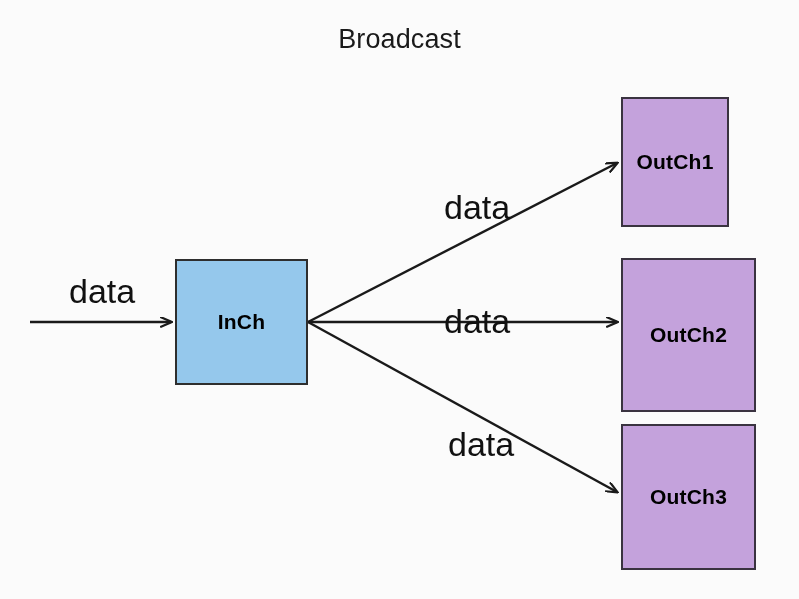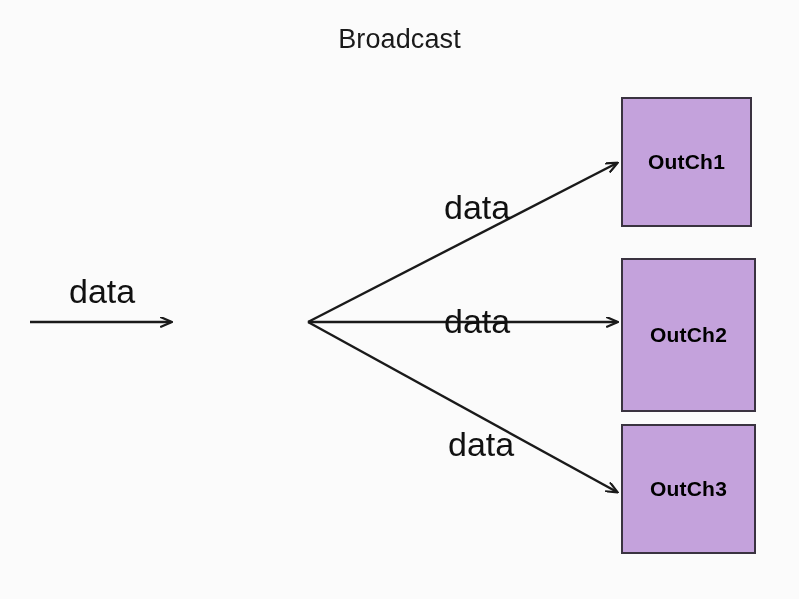--- a/index.html
+++ b/index.html
@@ -49,23 +49,23 @@
   }
   .node-in {
     background: #95c8ec;
     border-color: #2e2e2e;
   }
   .node-out {
     background: #c4a2dc;
     border-color: #3a3340;
   }
   #node-inch   { left: 175px; top: 259px; width: 133px; height: 126px; }
-  #node-outch1 { left: 621px; top: 97px;  width: 131px; height: 130px; }
+  #node-outch1 { left: 621px; top: 97px;  width: 108px; height: 130px; }
   #node-outch2 { left: 621px; top: 258px; width: 135px; height: 154px; }
-  #node-outch3 { left: 621px; top: 424px; width: 135px; height: 130px; }
+  #node-outch3 { left: 621px; top: 424px; width: 135px; height: 146px; }
   .edge-label {
     position: absolute;
     font-size: 34px;
     font-weight: 400;
     color: #111111;
     white-space: nowrap;
   }
   #label-input   { left: 69px;  top: 272px; }
   #label-top     { left: 444px; top: 188px; }
   #label-middle  { left: 444px; top: 302px; }
@@ -87,20 +87,23 @@
 
     <line x1="30" y1="322" x2="171" y2="322" stroke="#1a1a1a" stroke-width="2.4" marker-end="url(#arrowbarb)"></line>
 
     <line x1="308" y1="322" x2="617" y2="163" stroke="#1a1a1a" stroke-width="2.4" marker-end="url(#arrowbarb)"></line>
 
     <line x1="308" y1="322" x2="617" y2="322" stroke="#1a1a1a" stroke-width="2.4" marker-end="url(#arrowbarb)"></line>
 
     <line x1="308" y1="322" x2="617" y2="492" stroke="#1a1a1a" stroke-width="2.4" marker-end="url(#arrowbarb)"></line>
   </svg>
 
+  <div class="node node-in" id="node-inch">
+    <span>InCh</span>
+  </div>
 
   <div class="node node-out" id="node-outch1">
     <span>OutCh1</span>
   </div>
 
   <div class="node node-out" id="node-outch2">
     <span>OutCh2</span>
   </div>
 
   <div class="node node-out" id="node-outch3">

